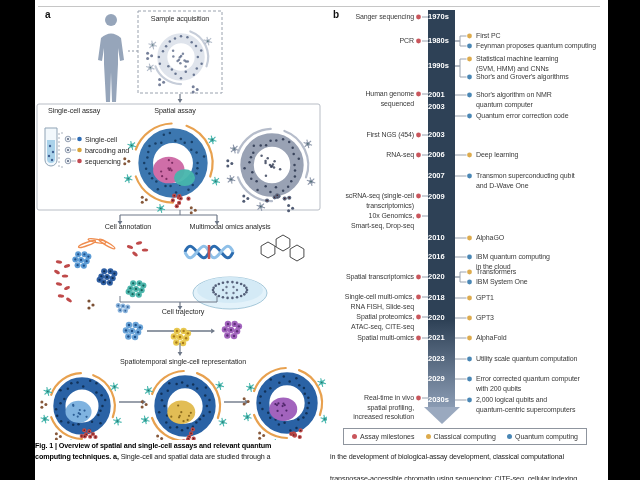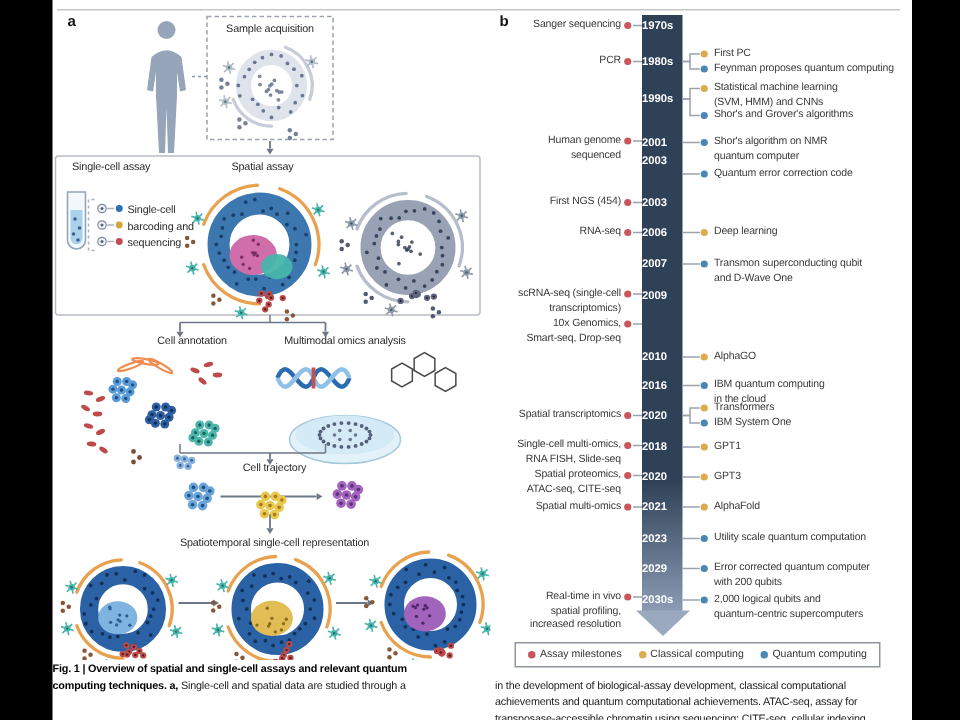--- a/index.html
+++ b/index.html
@@ -1091,17 +1091,17 @@
           <div>quantum-centric supercomputers</div>
         </div>
       </div>
 
     <div class="caption" style="left:0px;top:441px;width:292px">
       <b>Fig. 1 | Overview of spatial and single-cell assays and relevant quantum</b><br>
       <b>computing techniques. a,</b><span> Single-cell and spatial data are studied through a</span><br>
     </div>
     <div class="caption" style="left:295px;top:452px;width:278px">
       <span>in the development of biological-assay development, classical computational</span><br>
-      <span>achievements and quantum computational achievements. ATAC-seq, assay for</span><br>
+      <br>
       <span>transposase-accessible chromatin using sequencing; CITE-seq, cellular indexing</span>
     </div>
   </div>
 </div>
 
 </body></html>

